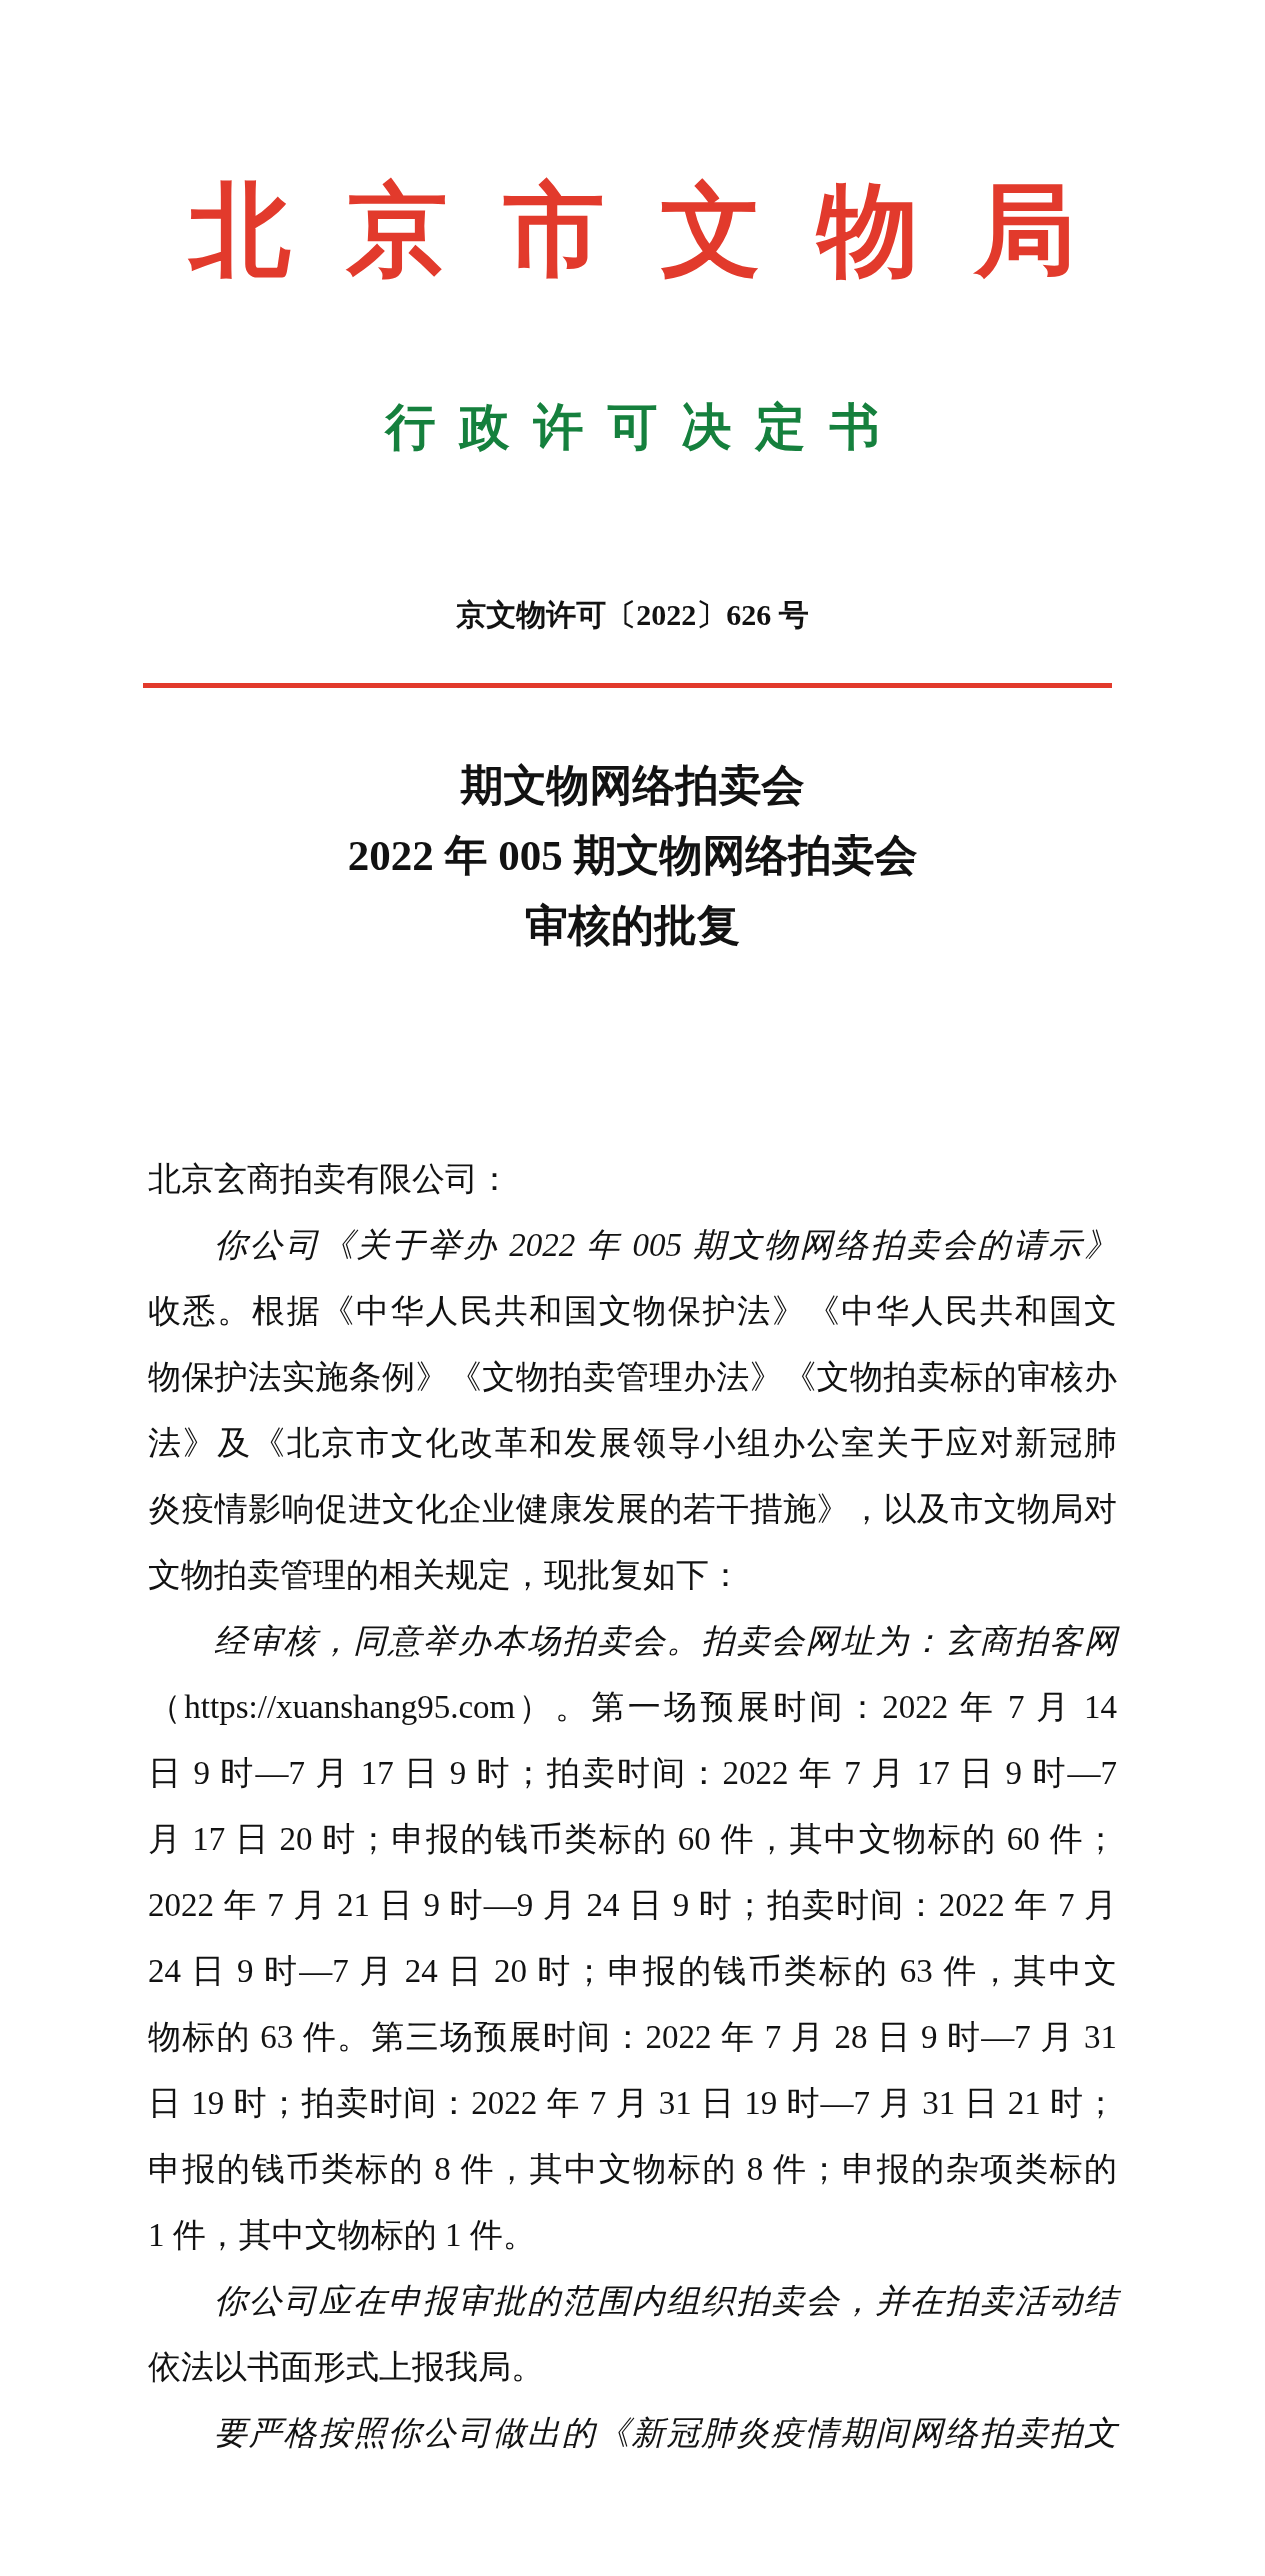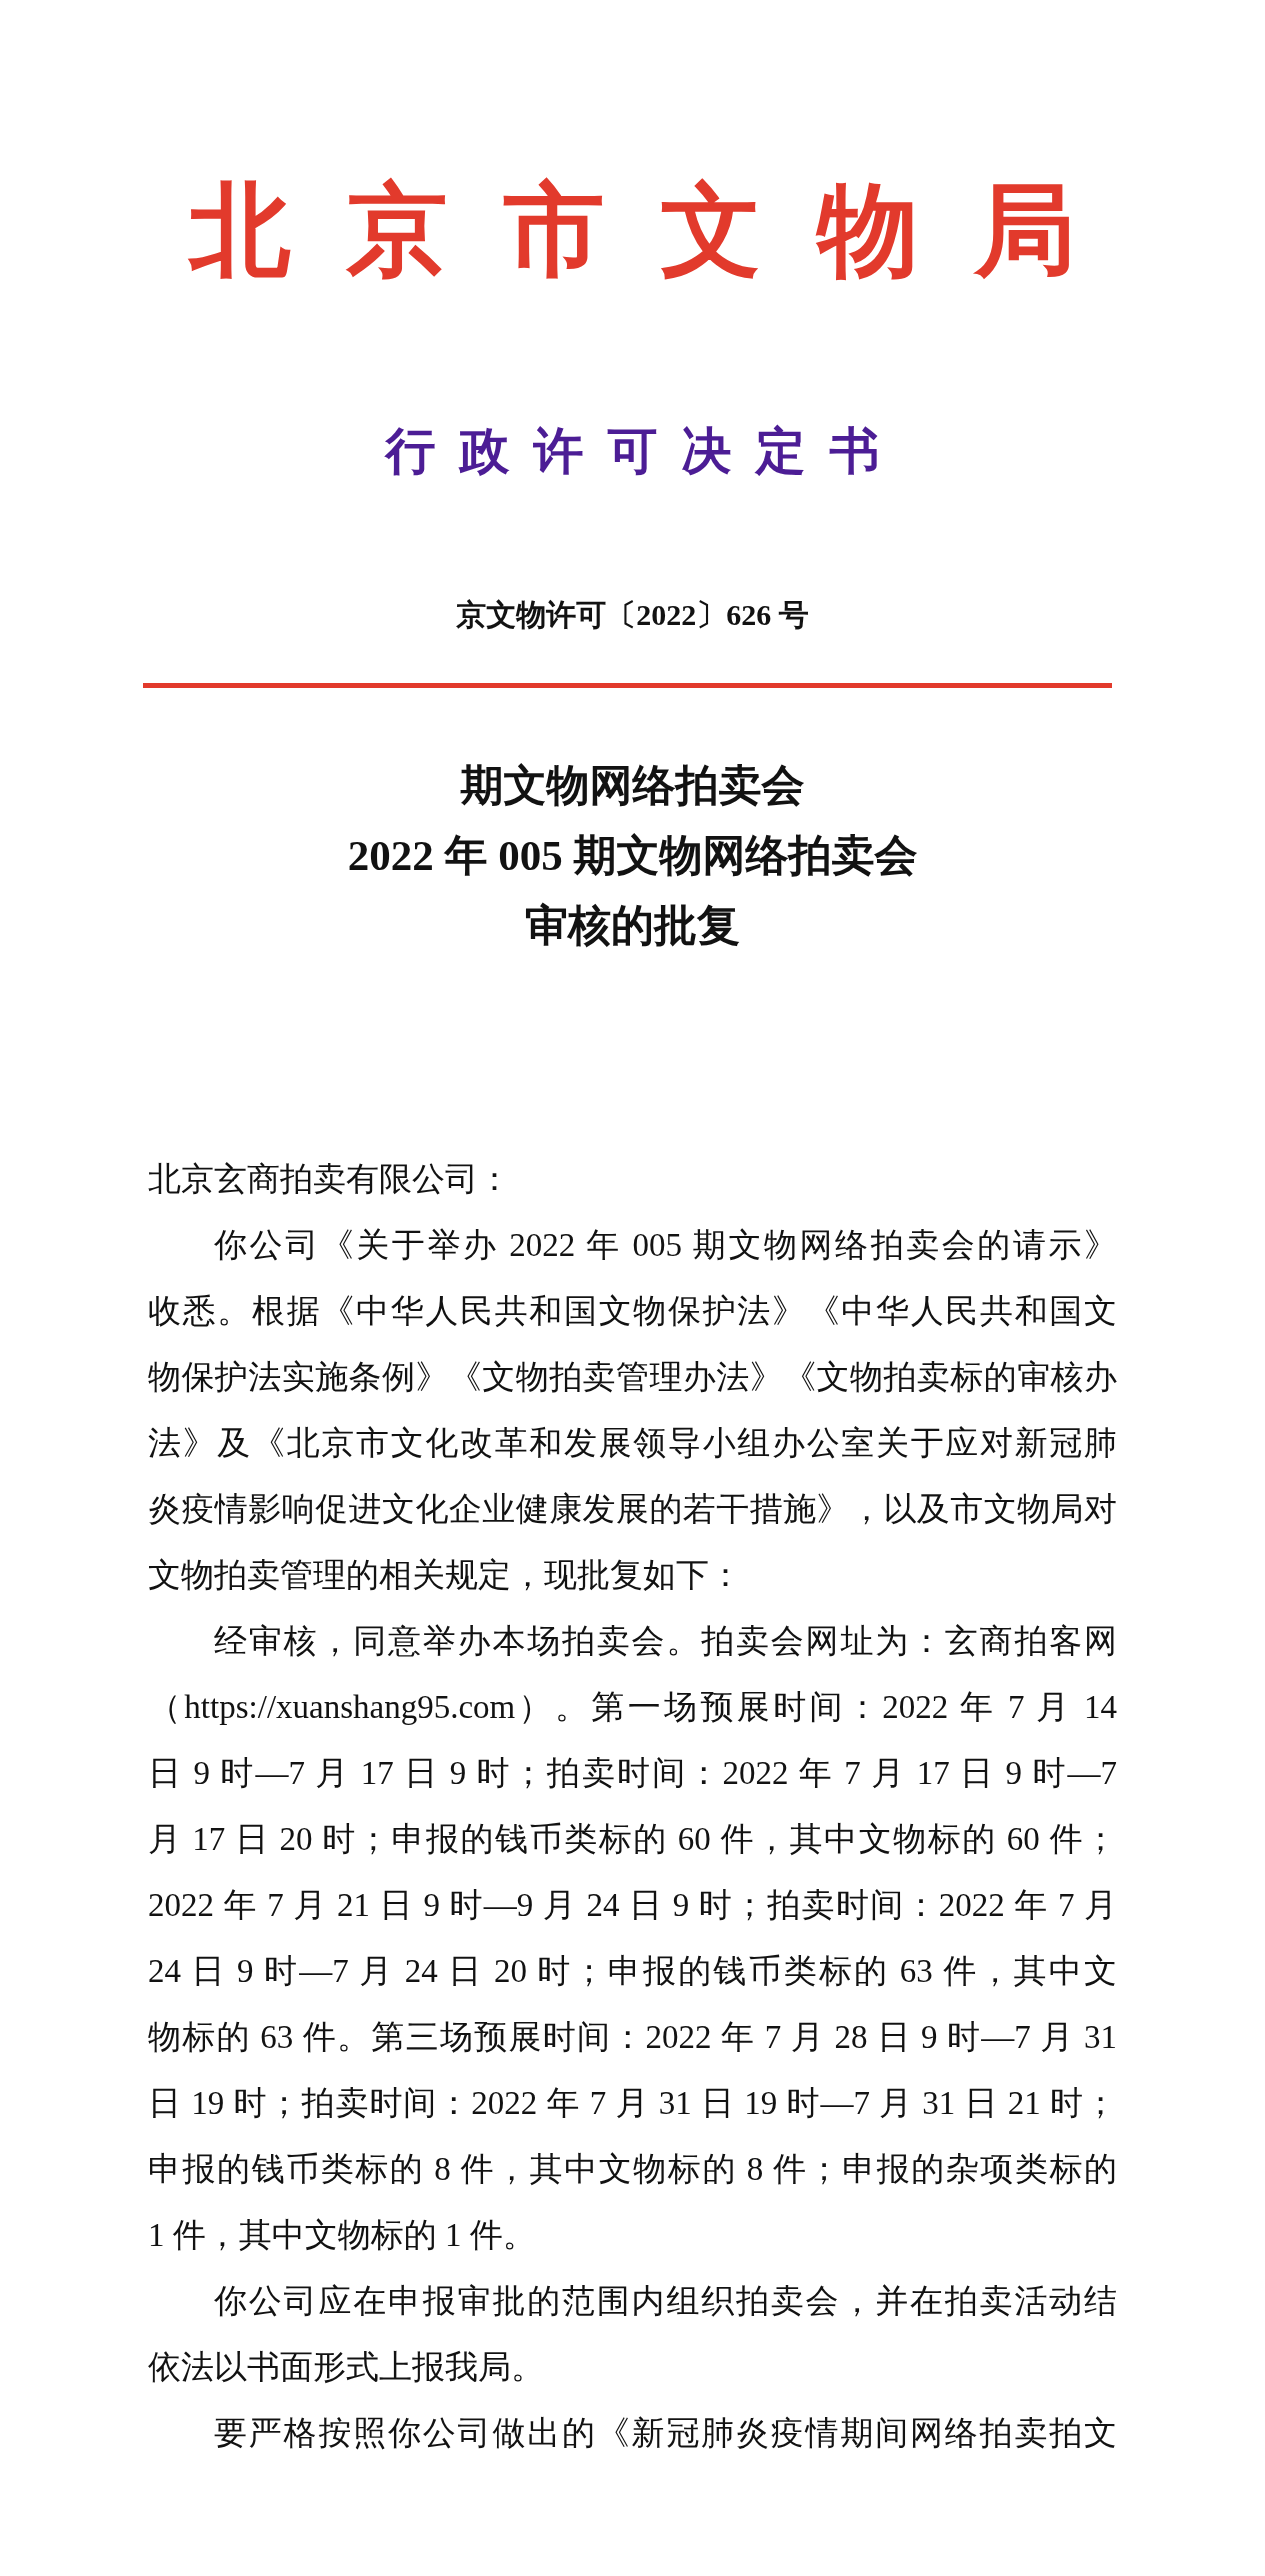--- a/index.html
+++ b/index.html
@@ -8,38 +8,38 @@
     background:#ffffff; overflow:hidden;
     font-family:"Liberation Serif","DejaVu Serif",serif; color:#121212;
   }
   .agency {
     position:absolute; top:164px; left:0; width:100%;
     text-align:center; white-space:nowrap;
     font-size:101px; line-height:134px; font-weight:700;
     color:#e23a2c; letter-spacing:56px; text-indent:56px;
   }
   .doc-type {
-    position:absolute; top:420px; left:0; width:100%;
+    position:absolute; top:396px; left:0; width:100%;
     text-align:center; white-space:nowrap;
     font-size:50px; line-height:62px; font-weight:700;
-    color:#4c1d95; letter-spacing:24px; text-indent:24px;
+    color:#15803d; letter-spacing:24px; text-indent:24px;
   }
   .doc-number {
     position:absolute; top:594px; left:0; width:100%;
     text-align:center; font-size:30px; line-height:41px; font-weight:700;
   }
   .red-rule { position:absolute; top:683px; left:143px; width:969px; height:4.6px; background:#e23a2c; }
   .title {
     position:absolute; top:751px; left:148px; width:969px;
     text-align:center; font-weight:700; font-size:43px; line-height:70px;
   }
   .body-block { position:absolute; top:1146px; left:148px; width:969px; font-size:33px; }
   .body-block .line { height:66px; line-height:66px; }
   .body-block .line.justify { text-align:justify; text-align-last:justify; text-justify:inter-character; }
-  .body-block .line.indent { text-indent:2em; }
+  .body-block .line.indent { text-indent:2em;font-style:italic; }
 </style>
 </head>
 <body>
 
 <div class="page">
 
   <div class="agency">北京市文物局</div>
 
   <div class="doc-type">行政许可决定书</div>
 

